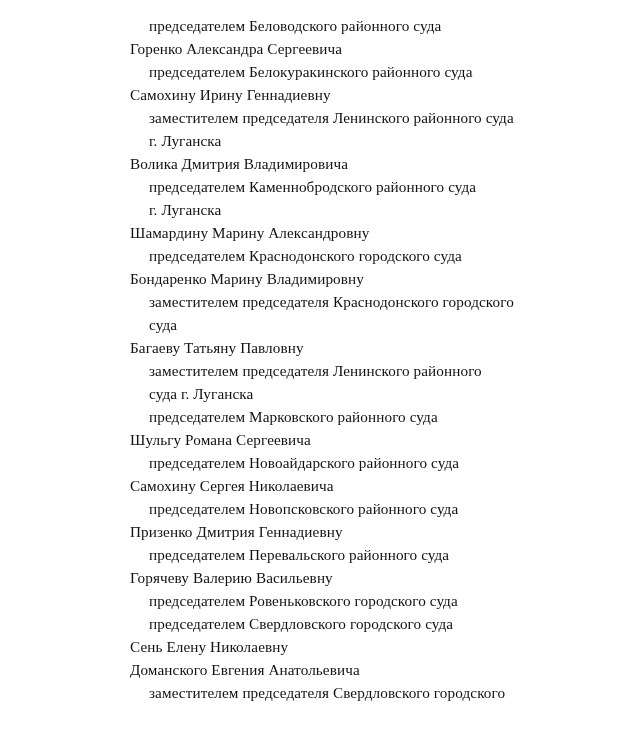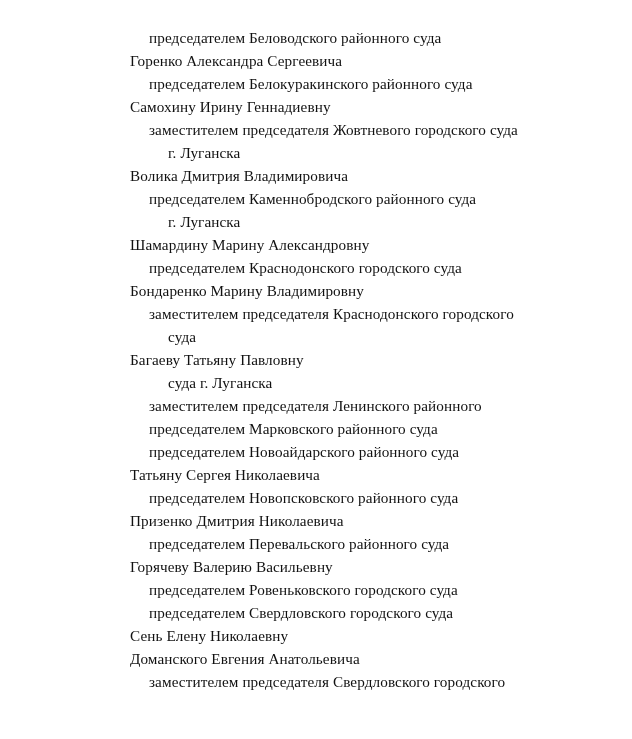--- a/index.html
+++ b/index.html
@@ -14,70 +14,71 @@
     overflow: hidden;
     font-family: "Liberation Serif", "DejaVu Serif", serif;
     color: #111111;
   }
   #page {
     position: relative;
     width: 632px;
     height: 739px;
     background: #ffffff;
     box-sizing: border-box;
-    padding-top: 26px;
+    padding-top: 14px;
   }
   .doc-body {
     padding-left: 114px;
     padding-right: 24px;
   }
   .line {
     font-size: 15.2px;
     line-height: 23px;
     white-space: pre;
     letter-spacing: 0.1px;
     color: #111111;
   }
   .line.name {
     margin-left: 16px;
   }
   .line.role {
     margin-left: 35px;
   }
   .line.cont {
-    margin-left: 54px;
+    margin-left: 35px;
   }
 </style>
 </head>
 <body>
 
 <div id="page">
   <div class="doc-body">
       <div class="line role">председателем Беловодского районного суда</div>
       <div class="line name">Горенко Александра Сергеевича</div>
       <div class="line role">председателем Белокуракинского районного суда</div>
       <div class="line name">Самохину Ирину Геннадиевну</div>
-      <div class="line role">заместителем председателя Жовтневого городского суда</div>
+      <div class="line role">заместителем председателя Ленинского районного суда</div>
       <div class="line cont">г. Луганска</div>
       <div class="line name">Волика Дмитрия Владимировича</div>
       <div class="line role">председателем Каменнобродского районного суда</div>
       <div class="line cont">г. Луганска</div>
       <div class="line name">Шамардину Марину Александровну</div>
       <div class="line role">председателем Краснодонского городского суда</div>
       <div class="line name">Бондаренко Марину Владимировну</div>
       <div class="line role">заместителем председателя Краснодонского городского</div>
       <div class="line cont">суда</div>
       <div class="line name">Багаеву Татьяну Павловну</div>
+      <div class="line role">заместителем председателя Ленинского районного</div>
       <div class="line cont">суда г. Луганска</div>
-      <div class="line role">заместителем председателя Ленинского районного</div>
       <div class="line role">председателем Марковского районного суда</div>
+      <div class="line name">Шульгу Романа Сергеевича</div>
       <div class="line role">председателем Новоайдарского районного суда</div>
-      <div class="line name">Татьяну Сергея Николаевича</div>
+      <div class="line name">Самохину Сергея Николаевича</div>
       <div class="line role">председателем Новопсковского районного суда</div>
-      <div class="line name">Призенко Дмитрия Николаевича</div>
+      <div class="line name">Призенко Дмитрия Геннадиевну</div>
       <div class="line role">председателем Перевальского районного суда</div>
       <div class="line name">Горячеву Валерию Васильевну</div>
       <div class="line role">председателем Ровеньковского городского суда</div>
       <div class="line role">председателем Свердловского городского суда</div>
       <div class="line name">Сень Елену Николаевну</div>
       <div class="line name">Доманского Евгения Анатольевича</div>
       <div class="line role">заместителем председателя Свердловского городского</div>
     </div>
 </div>
 

